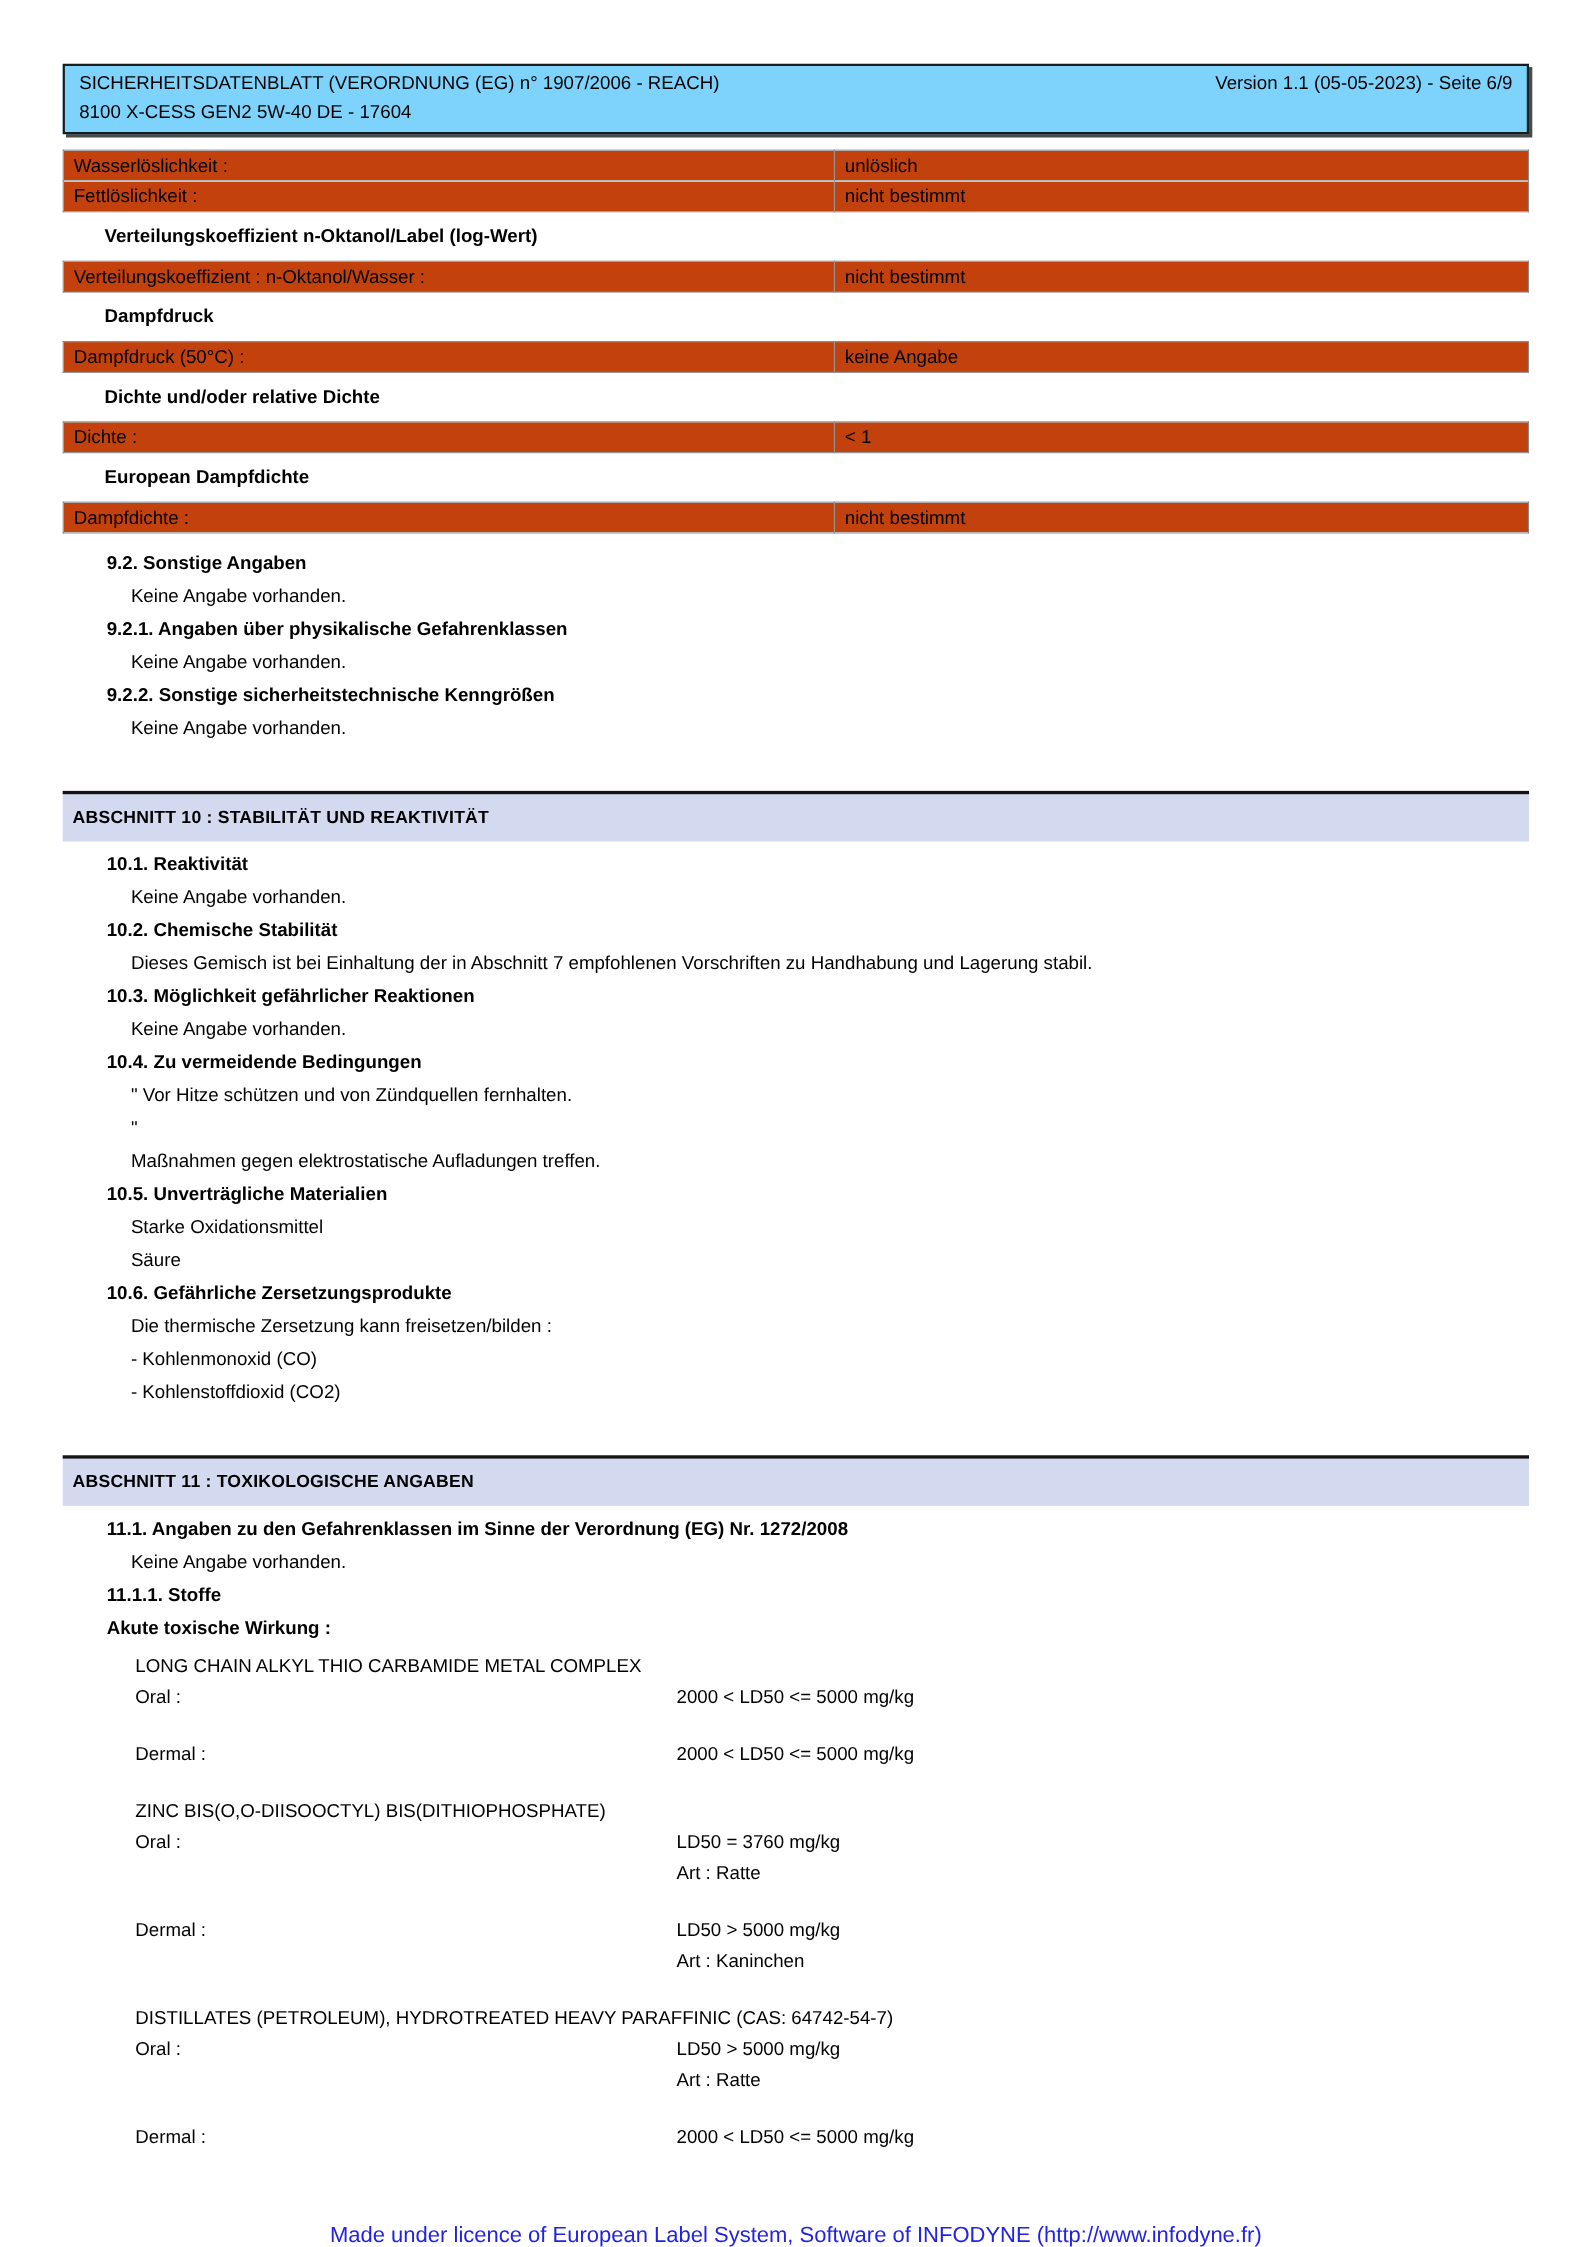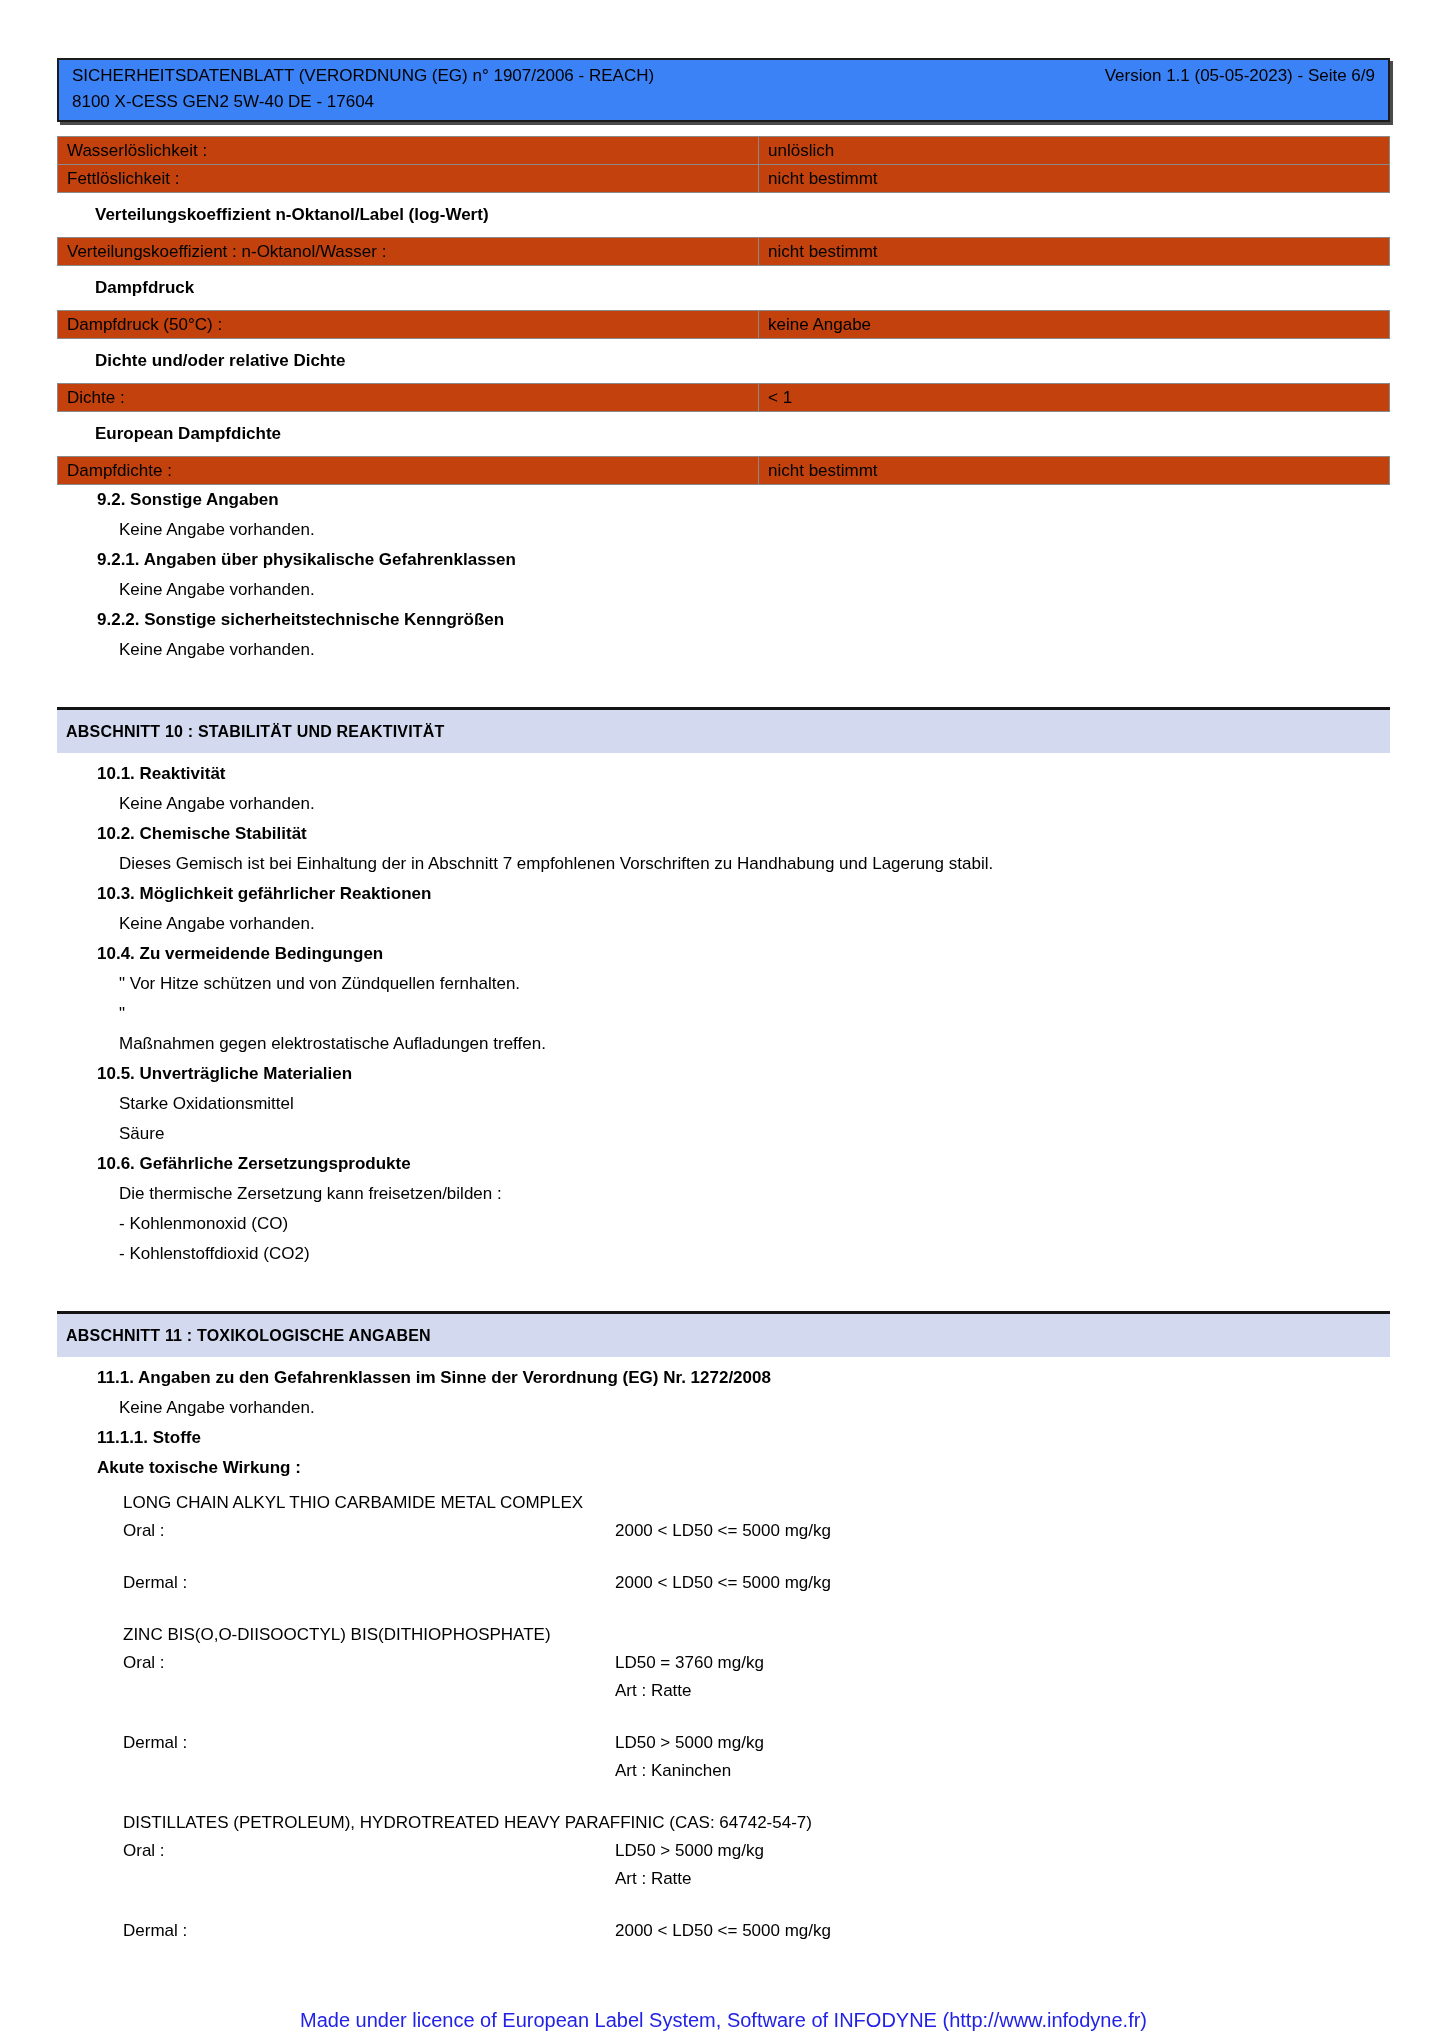--- a/index.html
+++ b/index.html
@@ -5,42 +5,42 @@
   html,body{margin:0;padding:0;background:#ffffff;}
   body{
     width:1445px;height:2043px;overflow:hidden;
     font-family:"Liberation Sans", sans-serif;
     font-size:17px;color:#000;
   }
   .page{box-sizing:border-box;width:1445px;height:2043px;padding:58px 55px 0 57px;}
 
   
   .hdr{
-    box-sizing:border-box;border:2px solid #1c1c1c;background:#3b82f6;
+    box-sizing:border-box;border:2px solid #1c1c1c;background:#7dd3fc;
     padding:3px 13px 5px 13px;box-shadow:3px 3px 0 #4a4a4a;
   }
   .hdr-row1{display:flex;justify-content:space-between;line-height:26px;}
   .hdr-row2{line-height:26px;}
 
   
   .props{width:100%;border-collapse:collapse;table-layout:fixed;margin:0;}
   .props td{
     border:1px solid #8a8a8a;height:27px;padding:0 9px;
     overflow:hidden;white-space:nowrap;background:#c2410c;
   }
   .props td.lbl{width:682px;}
   .props-wrap{margin-top:14px;}
 
   .subhead{font-weight:bold;margin:8px 0 8px 38px;line-height:28px;}
 
   
   .h-num{font-weight:bold;margin-left:40px;line-height:30px;}
   .line{line-height:30px;}
   .ind-body{margin-left:62px;}
-  .sec9{margin-top:0;}
+  .sec9{margin-top:12px;}
 
   
   .banner{
     box-sizing:border-box;margin-top:42px;border-top:3px solid #141414;
     background:#d3daf0;height:46px;line-height:43px;
     font-weight:bold;font-size:16px;padding-left:9px;
     letter-spacing:0.2px;
   }
   .after-banner{margin-top:6px;}
 

